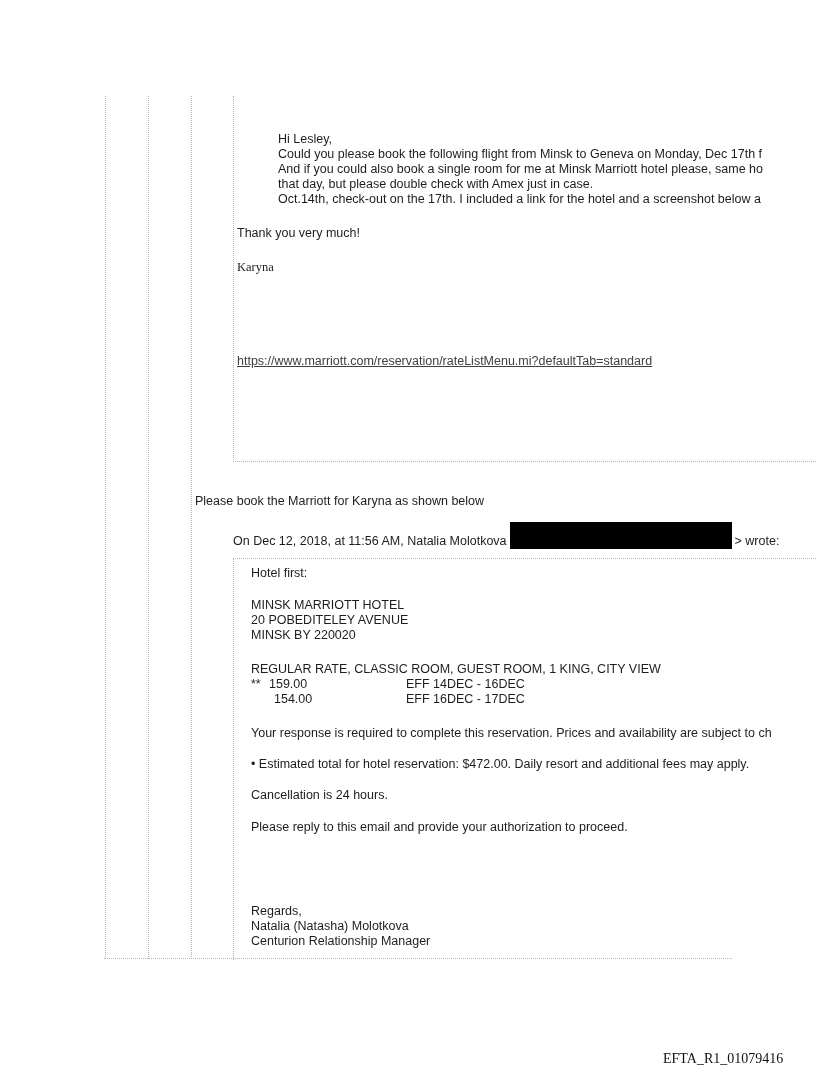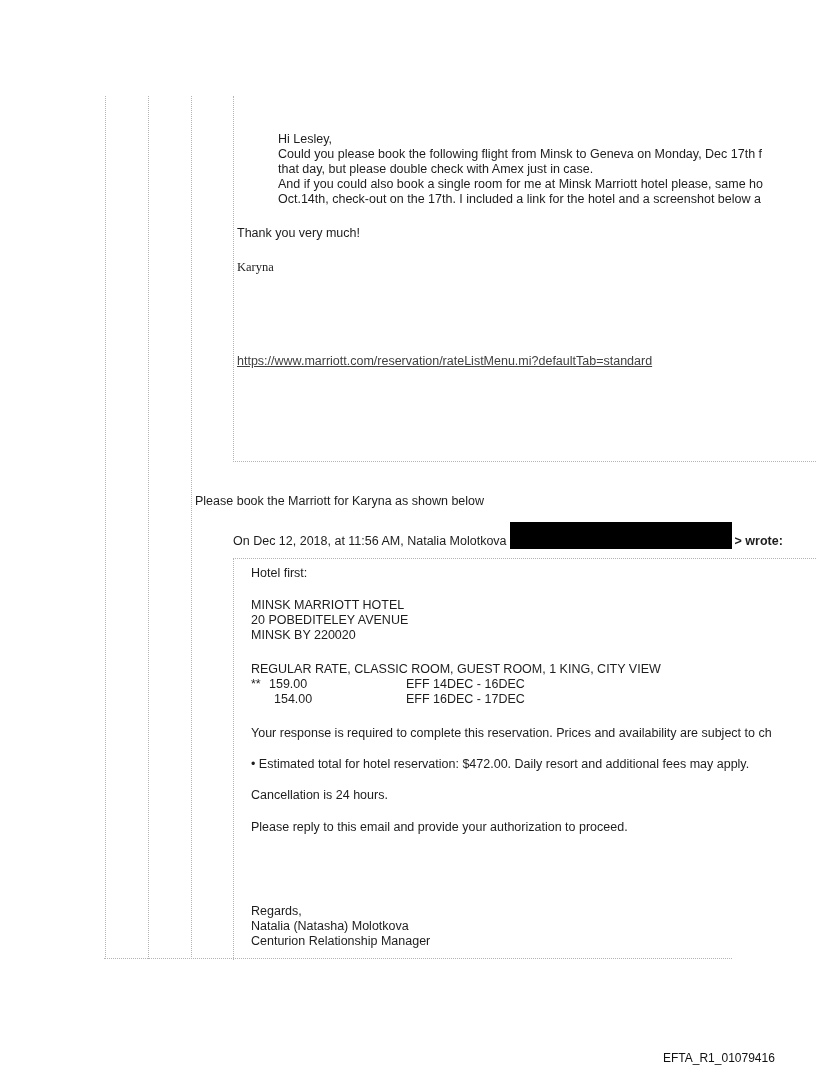--- a/index.html
+++ b/index.html
@@ -24,21 +24,21 @@
   .boxA .signoff{position:absolute;left:3px;top:164px;font-family:Liberation Serif, serif;}
   .boxA .link{position:absolute;left:3px;top:258px;color:#404040;text-decoration:underline;white-space:nowrap;}
 
   .forward-note{position:absolute;left:195px;top:494px;white-space:nowrap;}
 
   .quote-row{
     position:absolute;left:233px;top:522px;height:27px;
     display:flex;align-items:flex-end;white-space:pre;
   }
   .redaction{display:inline-block;width:222px;height:27px;background:#000;margin-left:3px;}
-  .quote-suffix{margin-left:3px;font-weight:bold;}
+  .quote-suffix{margin-left:3px;}
 
   .boxB{
     position:absolute;left:233px;top:558px;width:700px;height:401px;
     border-left:1px dotted #b4b4b4;border-top:1px dotted #b4b4b4;
   }
   .boxB > div{position:absolute;left:17px;white-space:nowrap;}
   .b-intro{top:7px;}
   .b-addr{top:39px;}
   .b-ratehead{top:103px;}
   .rate-row{position:absolute;height:15px;width:400px;}
@@ -49,37 +49,37 @@
   .rate-amount{left:18px;}
   .rate-row2 .rate-amount{left:23px;}
   .rate-period{left:155px;}
   .b-response{top:167px;}
   .b-estimate{top:198px;}
   .b-cancel{top:229px;}
   .b-reply{top:261px;}
   .b-sig{top:345px;}
 
   .bottom-rule{position:absolute;left:104px;top:958px;width:628px;height:0;border-top:1px dotted #b4b4b4;}
-  .bates{position:absolute;left:663px;top:1051px;font-size:12px;color:#111;white-space:nowrap;}
+  .bates{position:absolute;left:663px;top:1051px;font-size:14px;color:#111;white-space:nowrap;font-family:Liberation Serif, serif;}
 </style>
 </head>
 <body>
 
 <div class="page">
 
   <div class="qbar qbar1"></div>
   <div class="qbar qbar2"></div>
   <div class="qbar qbar3"></div>
 
   <div class="boxA">
     <div class="para">
       <div class="line">Hi Lesley,</div>
       <div class="line">Could you please book the following flight from Minsk to Geneva on Monday, Dec 17th f</div>
+      <div class="line">And if you could also book a single room for me at Minsk Marriott hotel please, same ho</div>
       <div class="line">that day, but please double check with Amex just in case.</div>
-      <div class="line">And if you could also book a single room for me at Minsk Marriott hotel please, same ho</div>
       <div class="line">Oct.14th, check-out on the 17th.  I included a link for the hotel and a screenshot below a</div>
     </div>
     <div class="thanks line">Thank you very much!</div>
     <div class="signoff line">Karyna</div>
     <a class="link" href="#">https://www.marriott.com/reservation/rateListMenu.mi?defaultTab=standard</a>
   </div>
 
   <div class="forward-note">Please book the Marriott for Karyna as shown below</div>
 
   <div class="quote-row">

